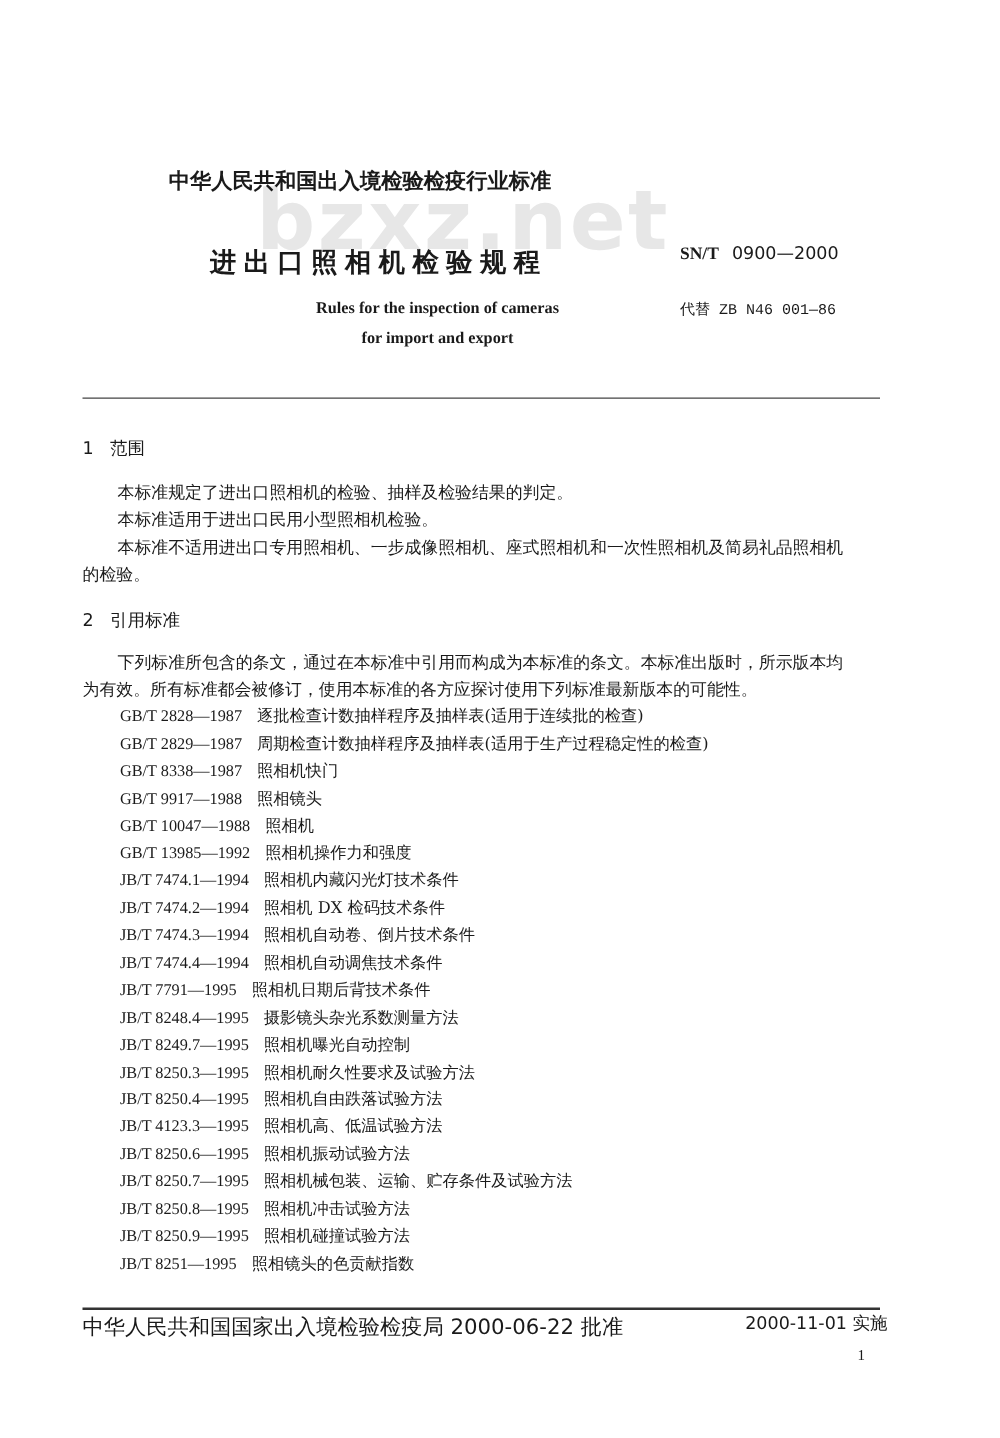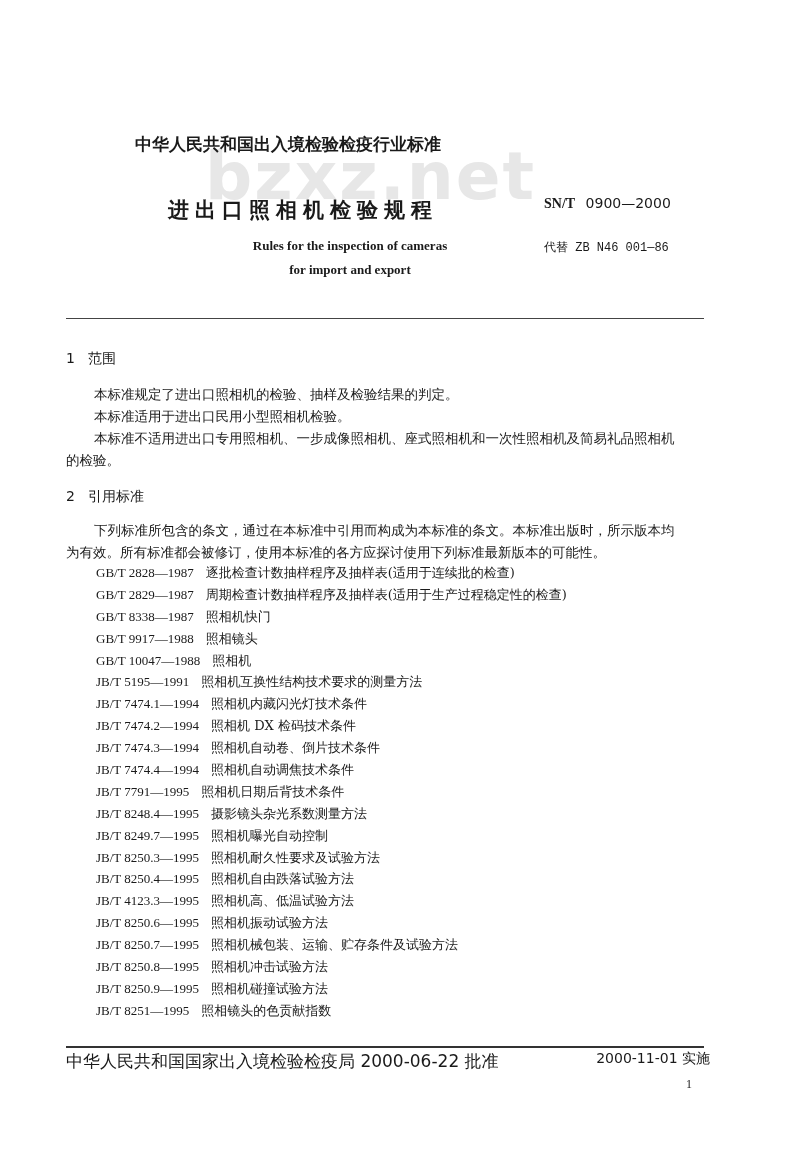--- a/index.html
+++ b/index.html
@@ -93,21 +93,21 @@
 <div class="abs para" style="top:519px; width:612px;">
   <span class="indent"></span><span>下列标准所包含的条文，通过在本标准中引用而构成为本标准的条文。本标准出版时，所示版本均为有效。所有标准都会被修订，使用本标准的各方应探讨使用下列标准最新版本的可能性。</span>
 </div>
 
 <div class="abs ref-list" id="ref-list">
     <div class="ref-row"><span class="ref-code">GB/T 2828—1987</span><span>逐批检查计数抽样程序及抽样表(适用于连续批的检查)</span></div>
     <div class="ref-row"><span class="ref-code">GB/T 2829—1987</span><span>周期检查计数抽样程序及抽样表(适用于生产过程稳定性的检查)</span></div>
     <div class="ref-row"><span class="ref-code">GB/T 8338—1987</span><span>照相机快门</span></div>
     <div class="ref-row"><span class="ref-code">GB/T 9917—1988</span><span>照相镜头</span></div>
     <div class="ref-row"><span class="ref-code">GB/T 10047—1988</span><span>照相机</span></div>
-    <div class="ref-row"><span class="ref-code">JB/T 5195—1991</span><span>照相机互换性结构技术要求的测量方法</span></div>
+    <div class="ref-row"><span class="ref-code">GB/T 13985—1992</span><span>照相机操作力和强度</span></div>
     <div class="ref-row"><span class="ref-code">JB/T 7474.1—1994</span><span>照相机内藏闪光灯技术条件</span></div>
     <div class="ref-row"><span class="ref-code">JB/T 7474.2—1994</span><span>照相机 DX 检码技术条件</span></div>
     <div class="ref-row"><span class="ref-code">JB/T 7474.3—1994</span><span>照相机自动卷、倒片技术条件</span></div>
     <div class="ref-row"><span class="ref-code">JB/T 7474.4—1994</span><span>照相机自动调焦技术条件</span></div>
     <div class="ref-row"><span class="ref-code">JB/T 7791—1995</span><span>照相机日期后背技术条件</span></div>
     <div class="ref-row"><span class="ref-code">JB/T 8248.4—1995</span><span>摄影镜头杂光系数测量方法</span></div>
     <div class="ref-row"><span class="ref-code">JB/T 8249.7—1995</span><span>照相机曝光自动控制</span></div>
     <div class="ref-row"><span class="ref-code">JB/T 8250.3—1995</span><span>照相机耐久性要求及试验方法</span></div>
     <div class="ref-row"><span class="ref-code">JB/T 8250.4—1995</span><span>照相机自由跌落试验方法</span></div>
     <div class="ref-row"><span class="ref-code">JB/T 4123.3—1995</span><span>照相机高、低温试验方法</span></div>

